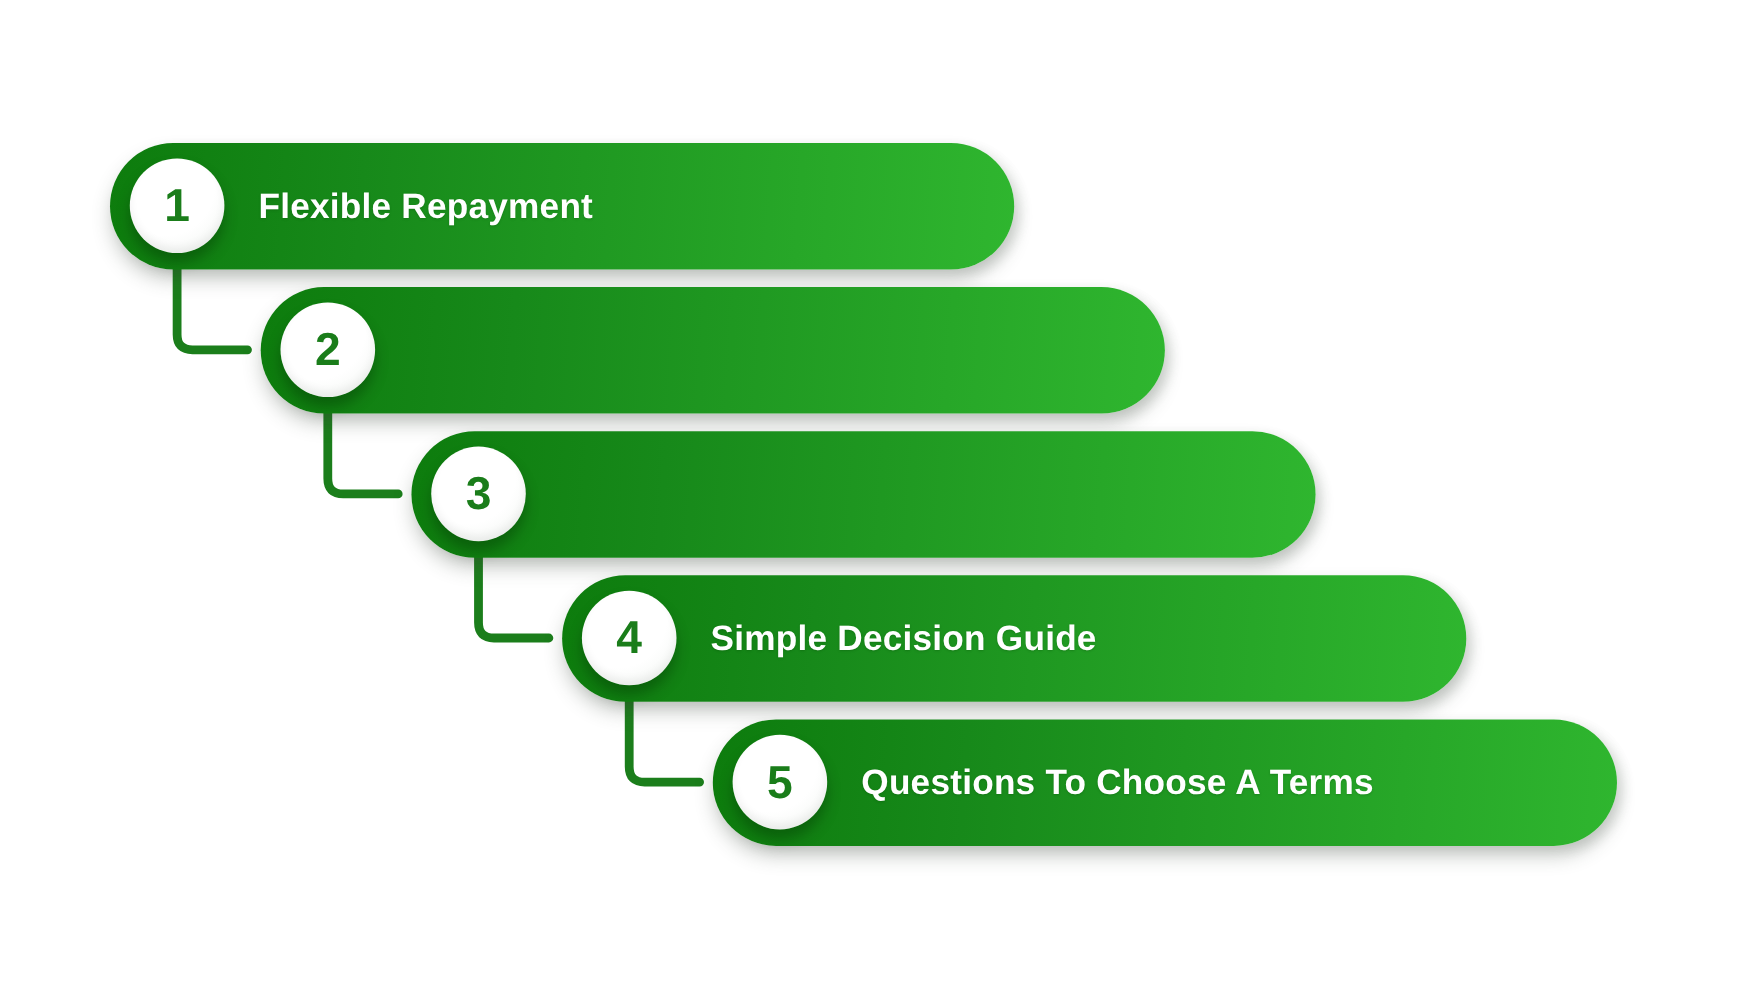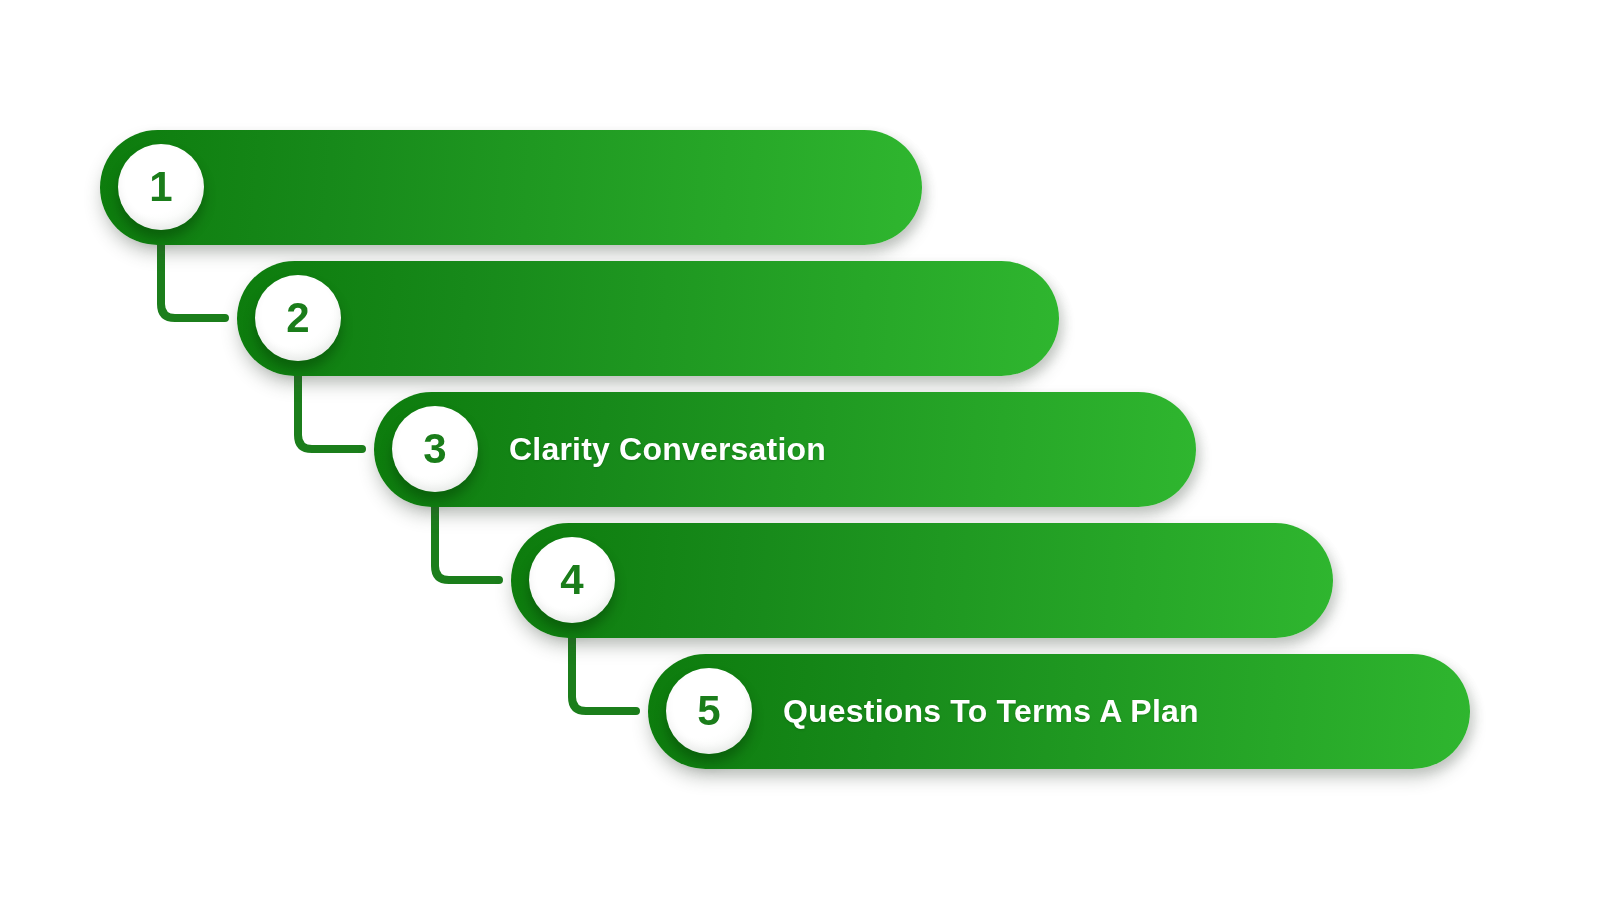--- a/index.html
+++ b/index.html
@@ -90,50 +90,51 @@
       <path d="M435 497 L435 566 Q435 580 449 580 L499 580"></path>
       <path d="M572 628 L572 697 Q572 711 586 711 L636 711"></path>
     </g>
   </svg>
 
   <div class="step step-1">
     <div class="bar">
       <div class="circle">
         <span class="num">1</span>
       </div>
+      <span class="label">Flexible Repayment</span>
     </div>
   </div>
 
   <div class="step step-2">
     <div class="bar">
       <div class="circle">
         <span class="num">2</span>
       </div>
     </div>
   </div>
 
   <div class="step step-3">
     <div class="bar">
       <div class="circle">
         <span class="num">3</span>
       </div>
-      <span class="label">Clarity Conversation</span>
     </div>
   </div>
 
   <div class="step step-4">
     <div class="bar">
       <div class="circle">
         <span class="num">4</span>
       </div>
+      <span class="label">Simple Decision Guide</span>
     </div>
   </div>
 
   <div class="step step-5">
     <div class="bar">
       <div class="circle">
         <span class="num">5</span>
       </div>
-      <span class="label">Questions To Terms A Plan</span>
+      <span class="label">Questions To Choose A Terms</span>
     </div>
   </div>
 
 </div>
 
 </body></html>

